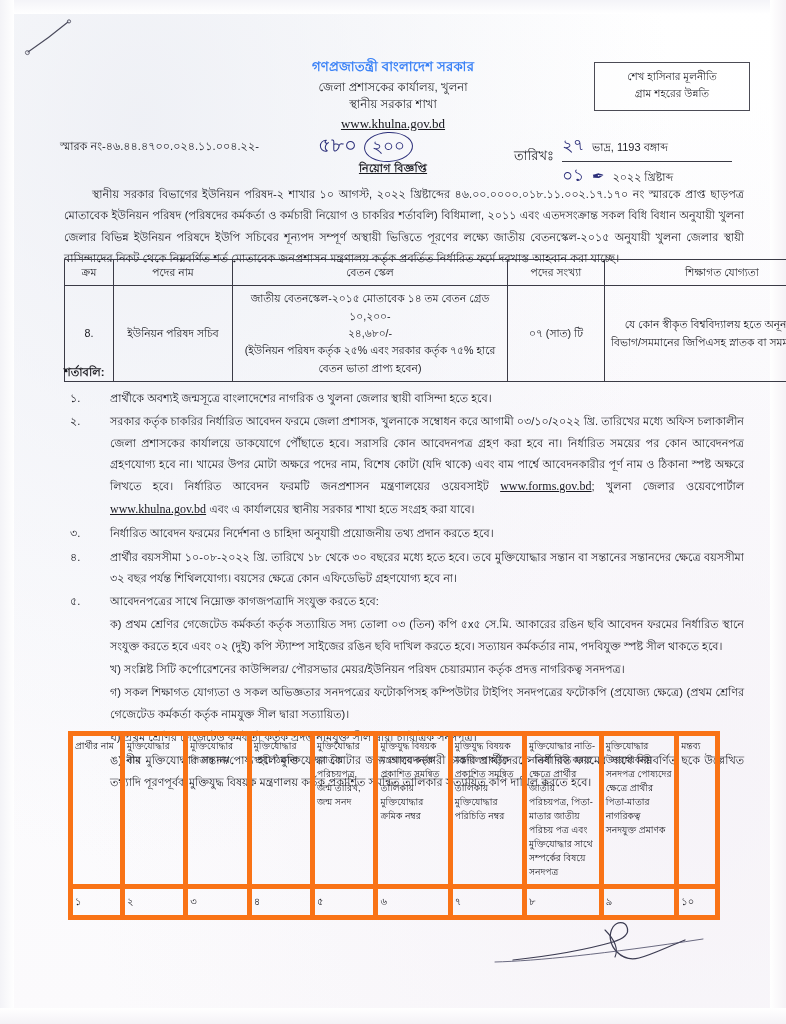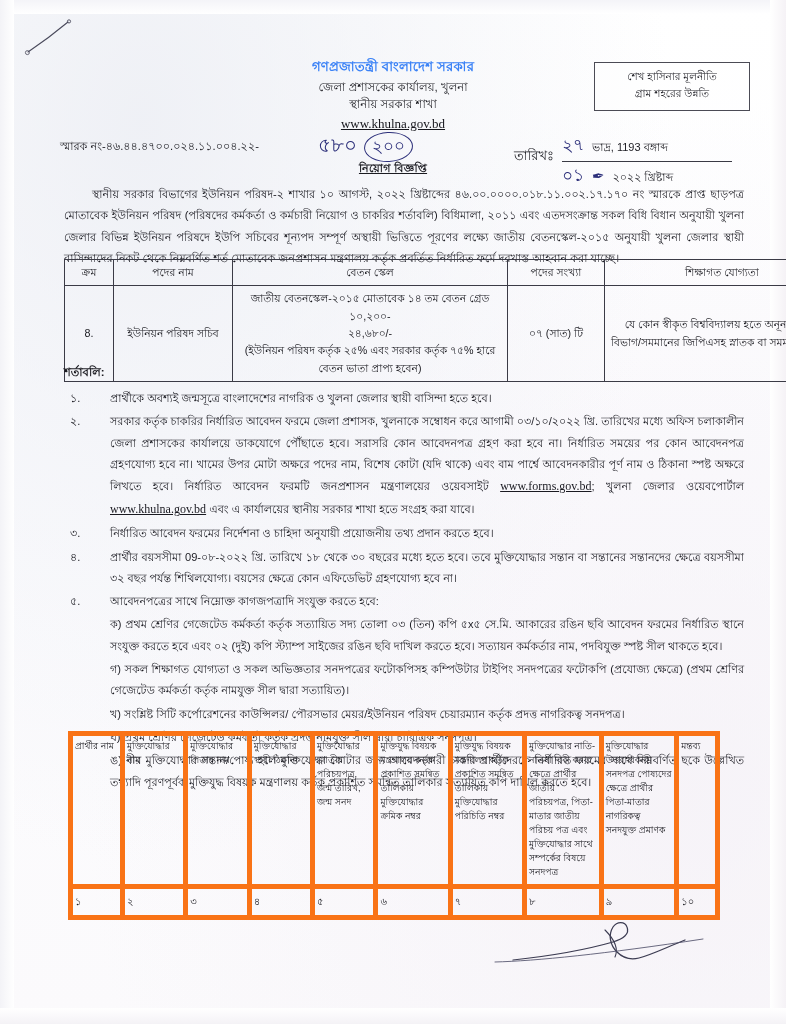--- a/index.html
+++ b/index.html
@@ -389,32 +389,32 @@
         <span class="cond-text"><span>সরকার কর্তৃক চাকরির নির্ধারিত আবেদন ফরমে জেলা প্রশাসক, খুলনাকে সম্বোধন করে আগামী ০৩/১০/২০২২ খ্রি. তারিখের মধ্যে অফিস চলাকালীন জেলা প্রশাসকের কার্যালয়ে ডাকযোগে পৌঁছাতে হবে। সরাসরি কোন আবেদনপত্র গ্রহণ করা হবে না। নির্ধারিত সময়ের পর কোন আবেদনপত্র গ্রহণযোগ্য হবে না। খামের উপর মোটা অক্ষরে পদের নাম, বিশেষ কোটা (যদি থাকে) এবং বাম পার্শ্বে আবেদনকারীর পূর্ণ নাম ও ঠিকানা স্পষ্ট অক্ষরে লিখতে হবে। নির্ধারিত আবেদন ফরমটি জনপ্রশাসন মন্ত্রণালয়ের ওয়েবসাইট </span><span class="u-link">www.forms.gov.bd</span><span>; খুলনা জেলার ওয়েবপোর্টাল </span><span class="u-link">www.khulna.gov.bd</span><span> এবং এ কার্যালয়ের স্থানীয় সরকার শাখা হতে সংগ্রহ করা যাবে।</span></span>
       </div>
 
       <div class="cond-item">
         <span class="cond-num">৩.</span>
         <span class="cond-text">নির্ধারিত আবেদন ফরমের নির্দেশনা ও চাহিদা অনুযায়ী প্রয়োজনীয় তথ্য প্রদান করতে হবে।</span>
       </div>
 
       <div class="cond-item">
         <span class="cond-num">৪.</span>
-        <span class="cond-text">প্রার্থীর বয়সসীমা 09-০৮-২০২২ খ্রি. তারিখে ১৮ থেকে ৩০ বছরের মধ্যে হতে হবে। তবে মুক্তিযোদ্ধার সন্তান বা সন্তানের সন্তানদের ক্ষেত্রে বয়সসীমা ৩২ বছর পর্যন্ত শিথিলযোগ্য। বয়সের ক্ষেত্রে কোন এফিডেভিট গ্রহণযোগ্য হবে না।</span>
+        <span class="cond-text">প্রার্থীর বয়সসীমা ১০-০৮-২০২২ খ্রি. তারিখে ১৮ থেকে ৩০ বছরের মধ্যে হতে হবে। তবে মুক্তিযোদ্ধার সন্তান বা সন্তানের সন্তানদের ক্ষেত্রে বয়সসীমা ৩২ বছর পর্যন্ত শিথিলযোগ্য। বয়সের ক্ষেত্রে কোন এফিডেভিট গ্রহণযোগ্য হবে না।</span>
       </div>
 
       <div class="cond-item">
         <span class="cond-num">৫.</span>
         <span class="cond-text">আবেদনপত্রের সাথে নিম্নোক্ত কাগজপত্রাদি সংযুক্ত করতে হবে:</span>
       </div>
 
       <div class="sub-list">
         <div class="sub-item">ক) প্রথম শ্রেণির গেজেটেড কর্মকর্তা কর্তৃক সত্যায়িত সদ্য তোলা ০৩ (তিন) কপি ৫x৫ সে.মি. আকারের রঙিন ছবি আবেদন ফরমের নির্ধারিত স্থানে সংযুক্ত করতে হবে এবং ০২ (দুই) কপি স্ট্যাম্প সাইজের রঙিন ছবি দাখিল করতে হবে। সত্যায়ন কর্মকর্তার নাম, পদবিযুক্ত স্পষ্ট সীল থাকতে হবে।</div>
+        <div class="sub-item">খ) সংশ্লিষ্ট সিটি কর্পোরেশনের কাউন্সিলর/ পৌরসভার মেয়র/ইউনিয়ন পরিষদ চেয়ারম্যান কর্তৃক প্রদত্ত নাগরিকত্ব সনদপত্র।</div>
         <div class="sub-item">গ) সকল শিক্ষাগত যোগ্যতা ও সকল অভিজ্ঞতার সনদপত্রের ফটোকপিসহ কম্পিউটার টাইপিং সনদপত্রের ফটোকপি (প্রযোজ্য ক্ষেত্রে) (প্রথম শ্রেণির গেজেটেড কর্মকর্তা কর্তৃক নামযুক্ত সীল দ্বারা সত্যায়িত)।</div>
-        <div class="sub-item">খ) সংশ্লিষ্ট সিটি কর্পোরেশনের কাউন্সিলর/ পৌরসভার মেয়র/ইউনিয়ন পরিষদ চেয়ারম্যান কর্তৃক প্রদত্ত নাগরিকত্ব সনদপত্র।</div>
         <div class="sub-item">ঘ) প্রথম শ্রেণির গেজেটেড কর্মকর্তা কর্তৃক প্রদত্ত নামযুক্ত সীল দ্বারা চারিত্রিক সনদপত্র।</div>
         <div class="sub-item">ঙ) বীর মুক্তিযোদ্ধার সন্তান/পোষ্য হলে মুক্তিযোদ্ধা কোটার জন্য আবেদনকারী চাকরি প্রার্থীদেরকে নির্ধারিত ফরমের সাথে নিম্নবর্ণিত ছকে উল্লেখিত তথ্যাদি পূরণপূর্বক মুক্তিযুদ্ধ বিষয়ক মন্ত্রণালয় কর্তৃক প্রকাশিত সমন্বিত তালিকার সত্যায়িত কপি দাখিল করতে হবে।</div>
       </div>
     </div>
 
     <table class="grid-table">
       <thead>
         <tr>
           <th style="width:56px">প্রার্থীর নাম</th>
           <th style="width:62px">মুক্তিযোদ্ধার নাম</th>

